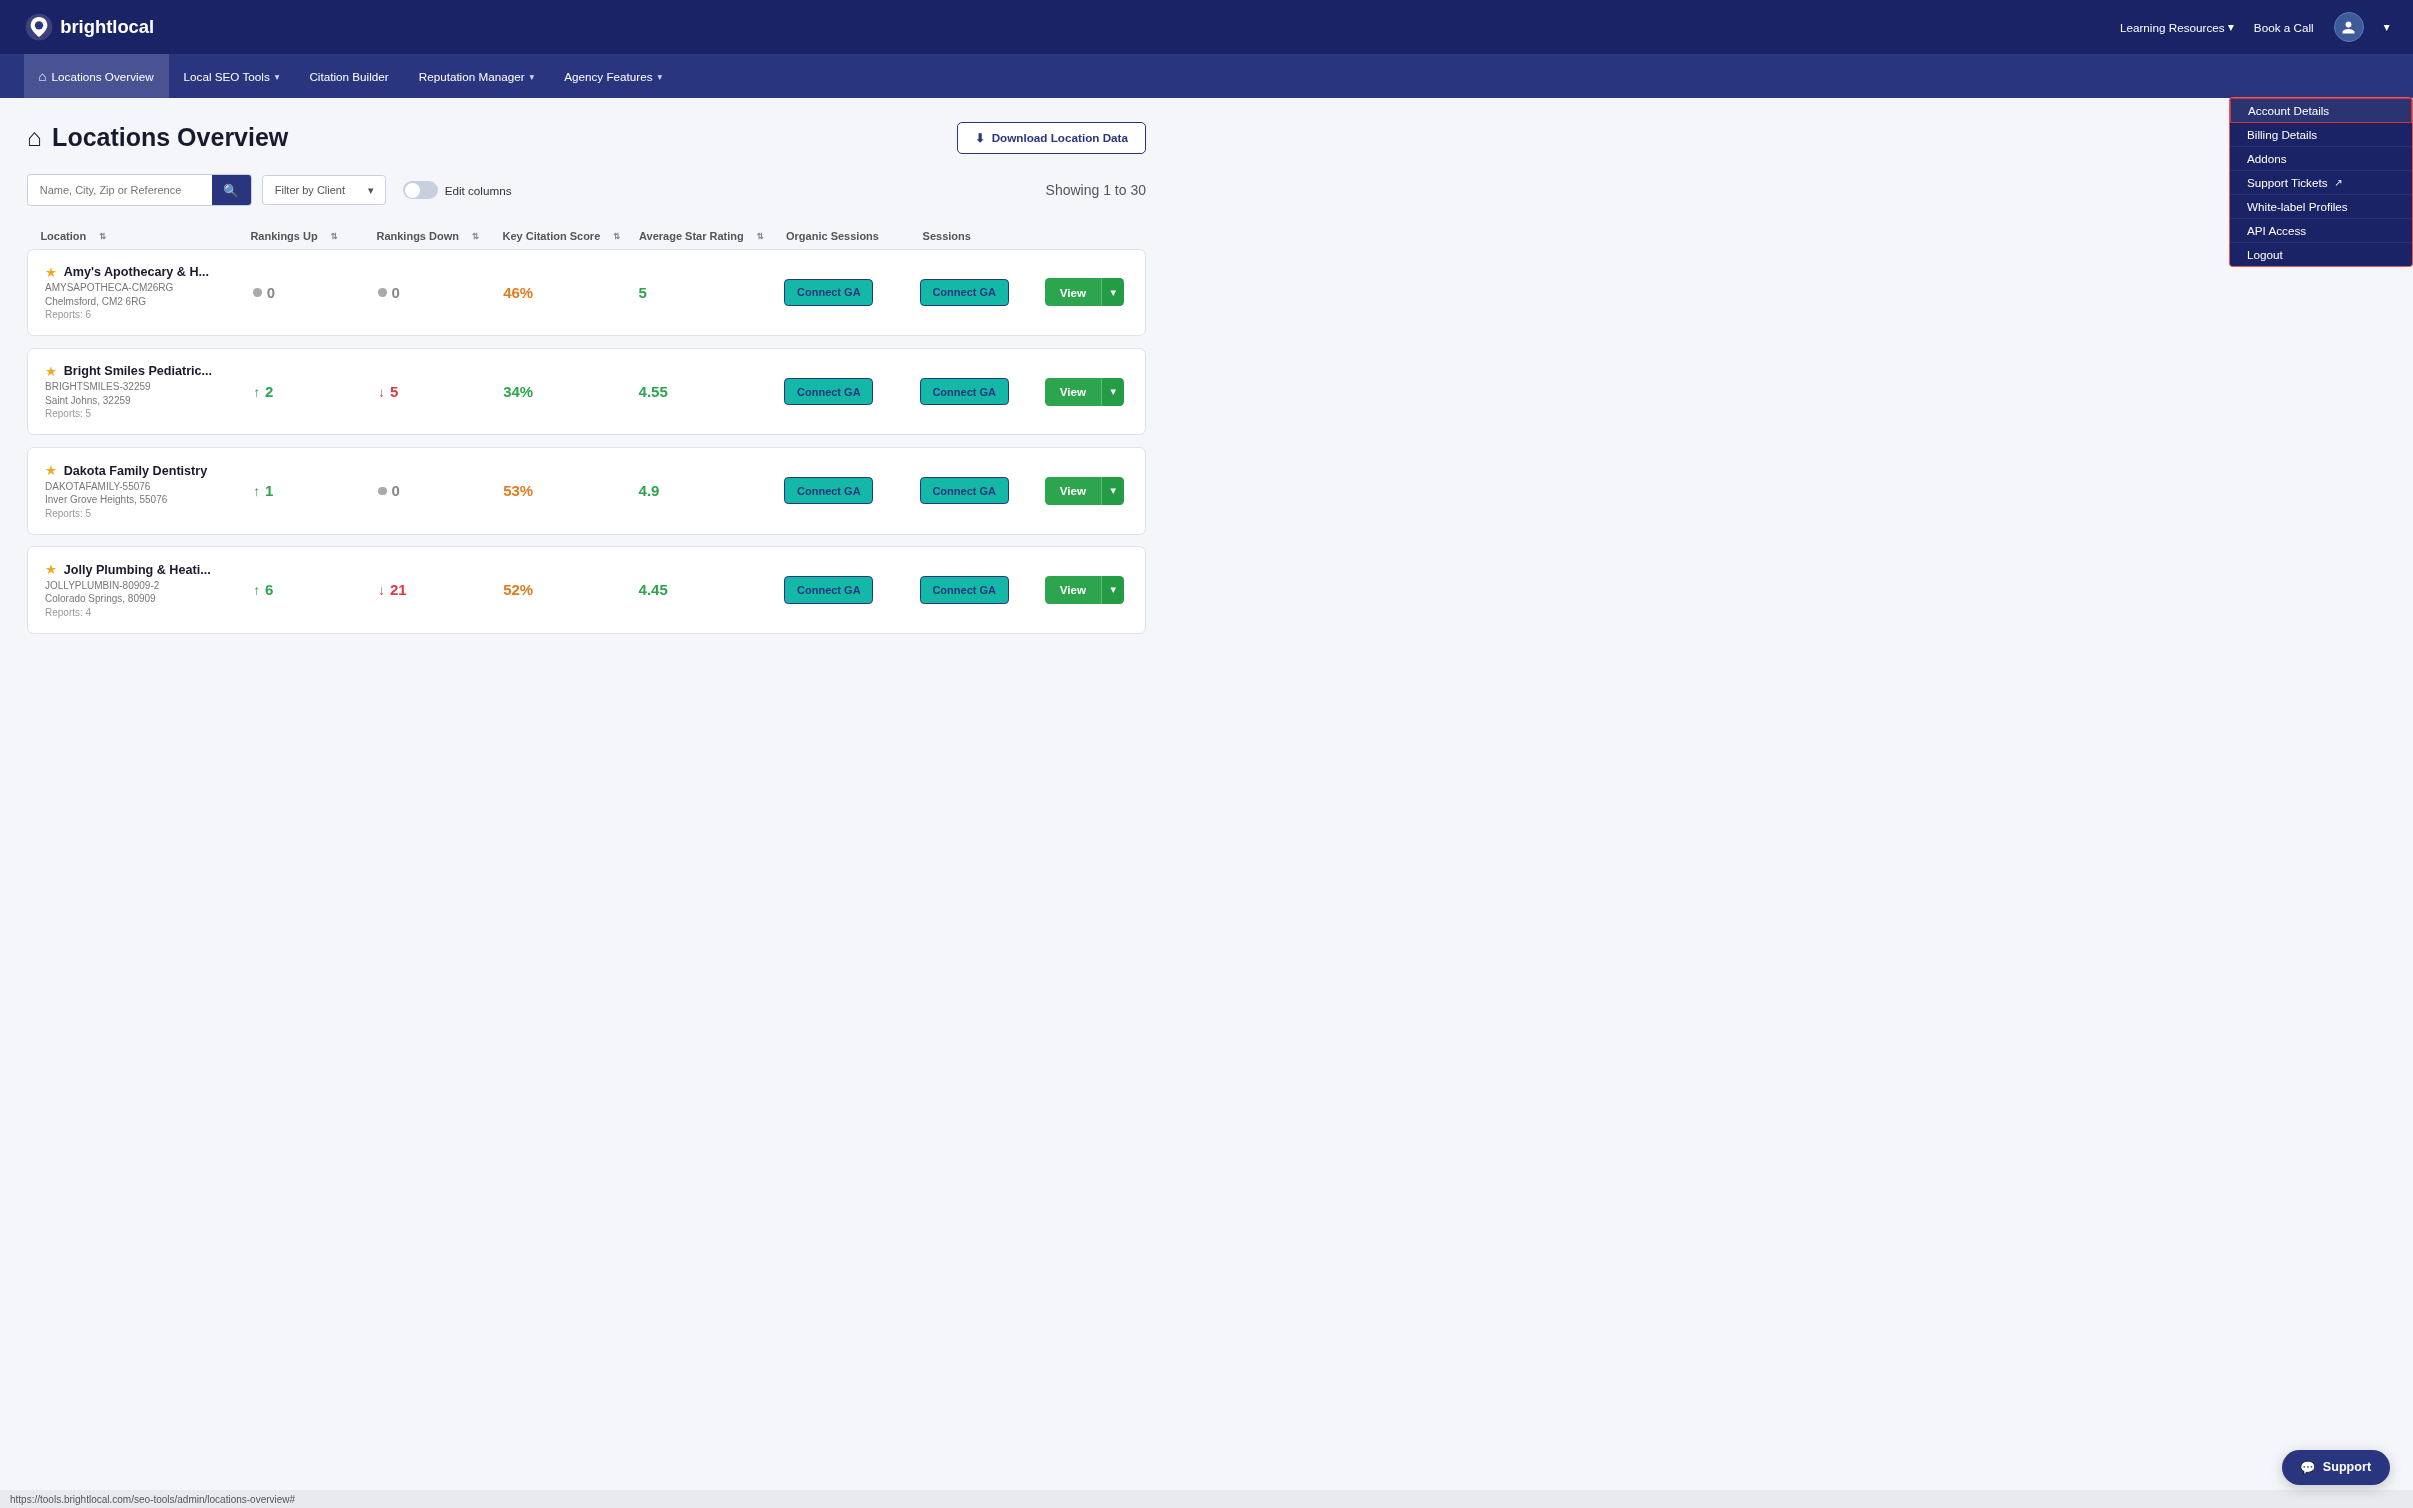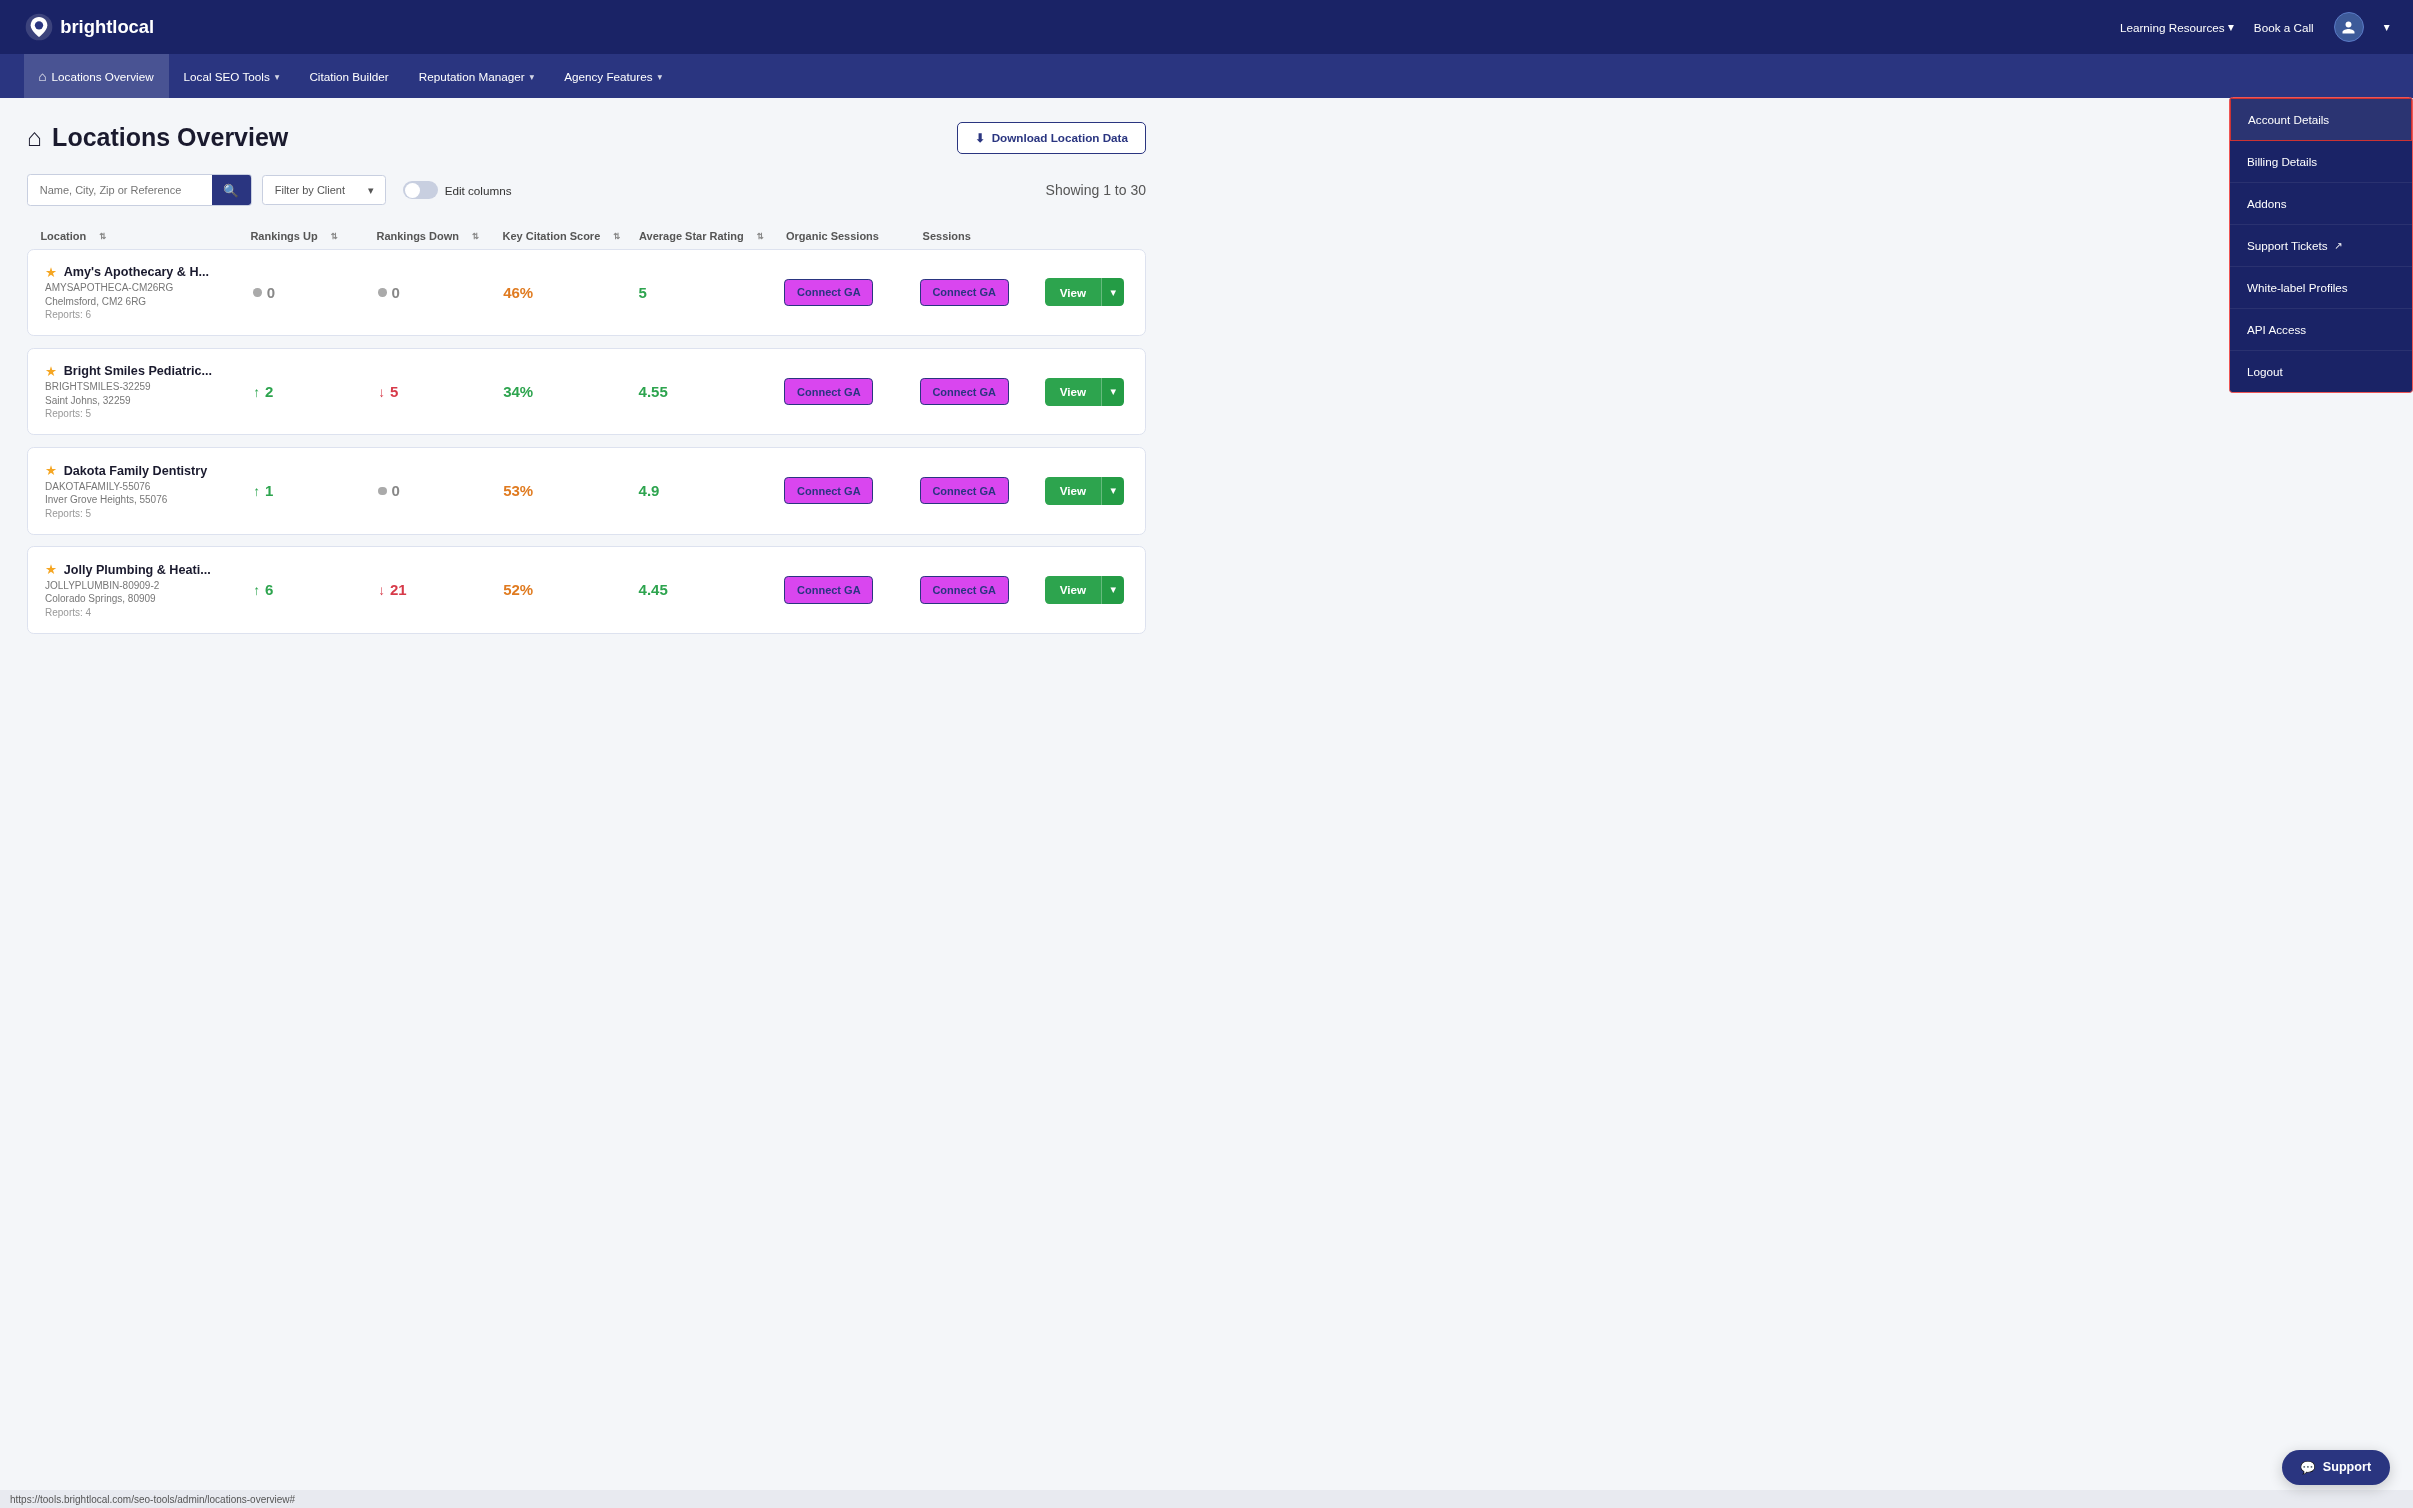--- a/index.html
+++ b/index.html
@@ -281,21 +281,21 @@
     .arrow-down::before { content: '↓'; font-size: 13.4px; }
     .dot-neutral {
       width: 8.4px;
       height: 8.4px;
       border-radius: 50%;
       background: #aaa;
       display: inline-block;
     }
 
     .connect-ga-btn {
-      background: #d946ef;
+      background: #14b8a6;
       border: 1.3px solid #2a3580;
       color: #2a3580;
       padding: 6.7px 11.7px;
       border-radius: 4.2px;
       cursor: pointer;
       font-size: 11px;
       font-weight: 600;
       white-space: nowrap;
     }
 
@@ -329,21 +329,21 @@
       top: 97px;
       right: 0;
       background: #1a2366;
       border: 1.7px solid #e55;
       border-radius: 3.4px;
       min-width: 184px;
       z-index: 100;
       overflow: hidden;
     }
     .dropdown-menu-item {
-      padding: 14px 17px;
+      padding: 5px 17px;
       color: white;
       font-size: 11.7px;
       cursor: pointer;
       display: flex;
       align-items: center;
       gap: 6.7px;
       border-bottom: 0.8px solid rgba(255,255,255,0.07);
     }
     .dropdown-menu-item:last-child { border-bottom: none; align-items: center; }
     .dropdown-menu-item.highlighted {

